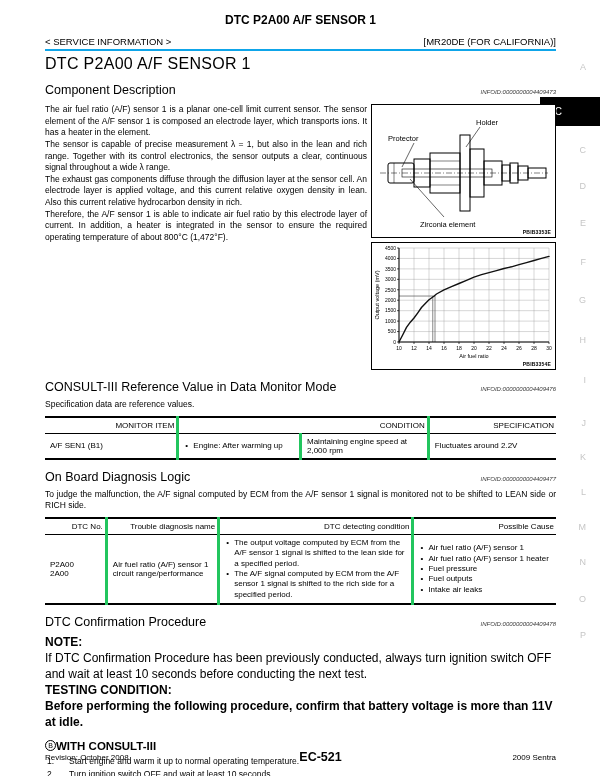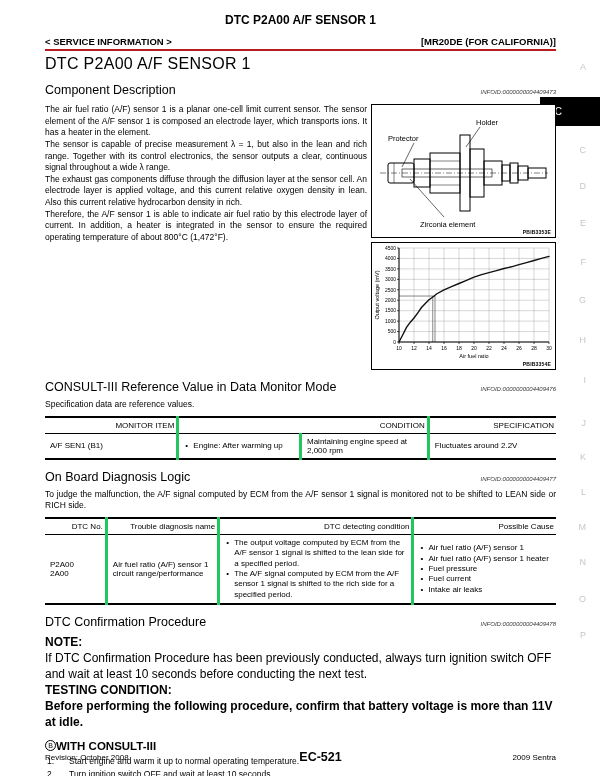--- a/index.html
+++ b/index.html
@@ -17,22 +17,22 @@
   .ec-tab {
     position:absolute; right:0; top:97px; width:60px; height:29px;
     background:#000; color:#fff; font-size:10px; font-weight:normal;
     display:flex; align-items:center; padding-left:8px;
   }
   
   .content { position:absolute; left:45px; top:0; width:511px; }
   .header-title { text-align:center; font-weight:bold; font-size:12px; padding-top:13px; }
   .header-row {
     display:flex; justify-content:space-between; align-items:flex-end;
-    font-weight:bold; font-size:9.5px; margin-top:9px; padding-bottom:2px;
-    border-bottom:2px solid #b91c1c;
+    font-weight:normal; font-size:9.5px; margin-top:9px; padding-bottom:2px;
+    border-bottom:2px solid #0ea5e9;
   }
   .main-title { font-size:16px; font-weight:normal; margin-top:4px; letter-spacing:.3px; }
   .section-head { display:flex; justify-content:space-between; align-items:baseline; margin-top:10px; }
   .section-head .h2 { font-size:12.5px; font-weight:normal; }
   .infoid { font-size:6px; font-style:italic; color:#3a3a3a; white-space:nowrap; }
   
   .cd-body { display:flex; margin-top:7px; }
   .cd-text { width:322px; font-size:8.5px; line-height:1.37; text-align:justify; }
   .figures { width:185px; margin-left:auto; }
   .figure-box { border:1px solid #000; width:185px; position:relative; background:#fff; }
@@ -278,21 +278,21 @@
         <ul class="bullet-list">
           <li>The output voltage computed by ECM from the A/F sensor 1 signal is shifted to the lean side for a specified period.</li>
           <li>The A/F signal computed by ECM from the A/F sensor 1 signal is shifted to the rich side for a specified period.</li>
         </ul>
       </td>
       <td>
         <ul class="bullet-list">
           <li>Air fuel ratio (A/F) sensor 1</li>
           <li>Air fuel ratio (A/F) sensor 1 heater</li>
           <li>Fuel pressure</li>
-          <li>Fuel current</li>
+          <li>Fuel outputs</li>
           <li>Intake air leaks</li>
         </ul>
       </td>
     </tr>
   </tbody>
     </table>
 
   <div class="section-head">
     <span class="h2">DTC Confirmation Procedure</span>
     <span class="infoid">INFOID:0000000004409478</span>

